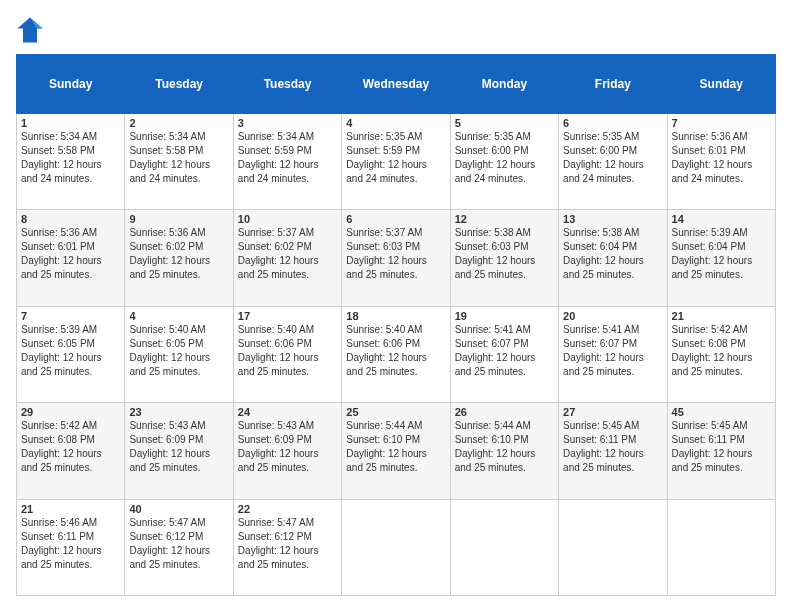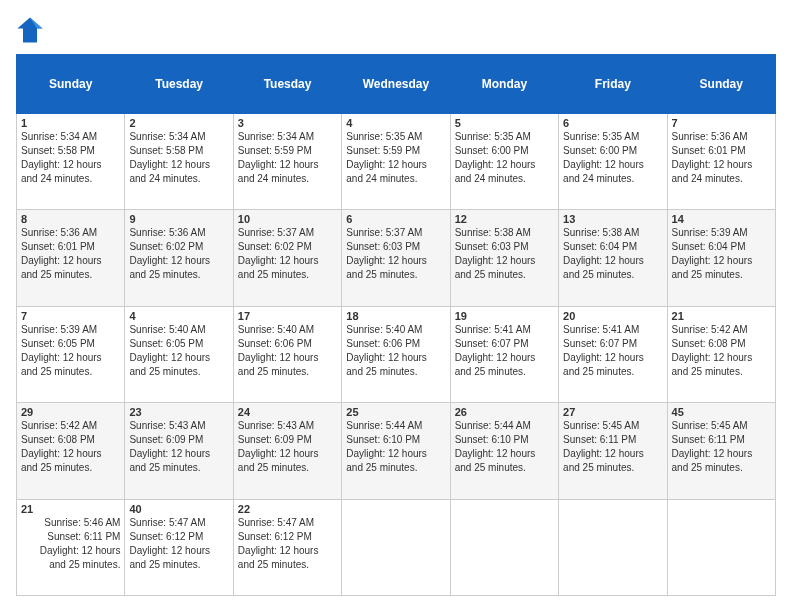--- a/index.html
+++ b/index.html
@@ -328,21 +328,21 @@
             <span class="day-num">45</span>
             <div class="day-info" style="white-space: pre-line;">Sunrise: 5:45 AM
 Sunset: 6:11 PM
 Daylight: 12 hours
 and 25 minutes.</div>
           </td>
         </tr>
         <tr>
           <td>
             <span class="day-num">21</span>
-            <div class="day-info" style="white-space: pre-line; text-align: right;">Sunrise: 5:46 AM
+            <div class="day-info" style="white-space: pre-line;">Sunrise: 5:46 AM
 Sunset: 6:11 PM
 Daylight: 12 hours
 and 25 minutes.</div>
           </td>
           <td>
             <span class="day-num">40</span>
             <div class="day-info" style="white-space: pre-line;">Sunrise: 5:47 AM
 Sunset: 6:12 PM
 Daylight: 12 hours
 and 25 minutes.</div>

